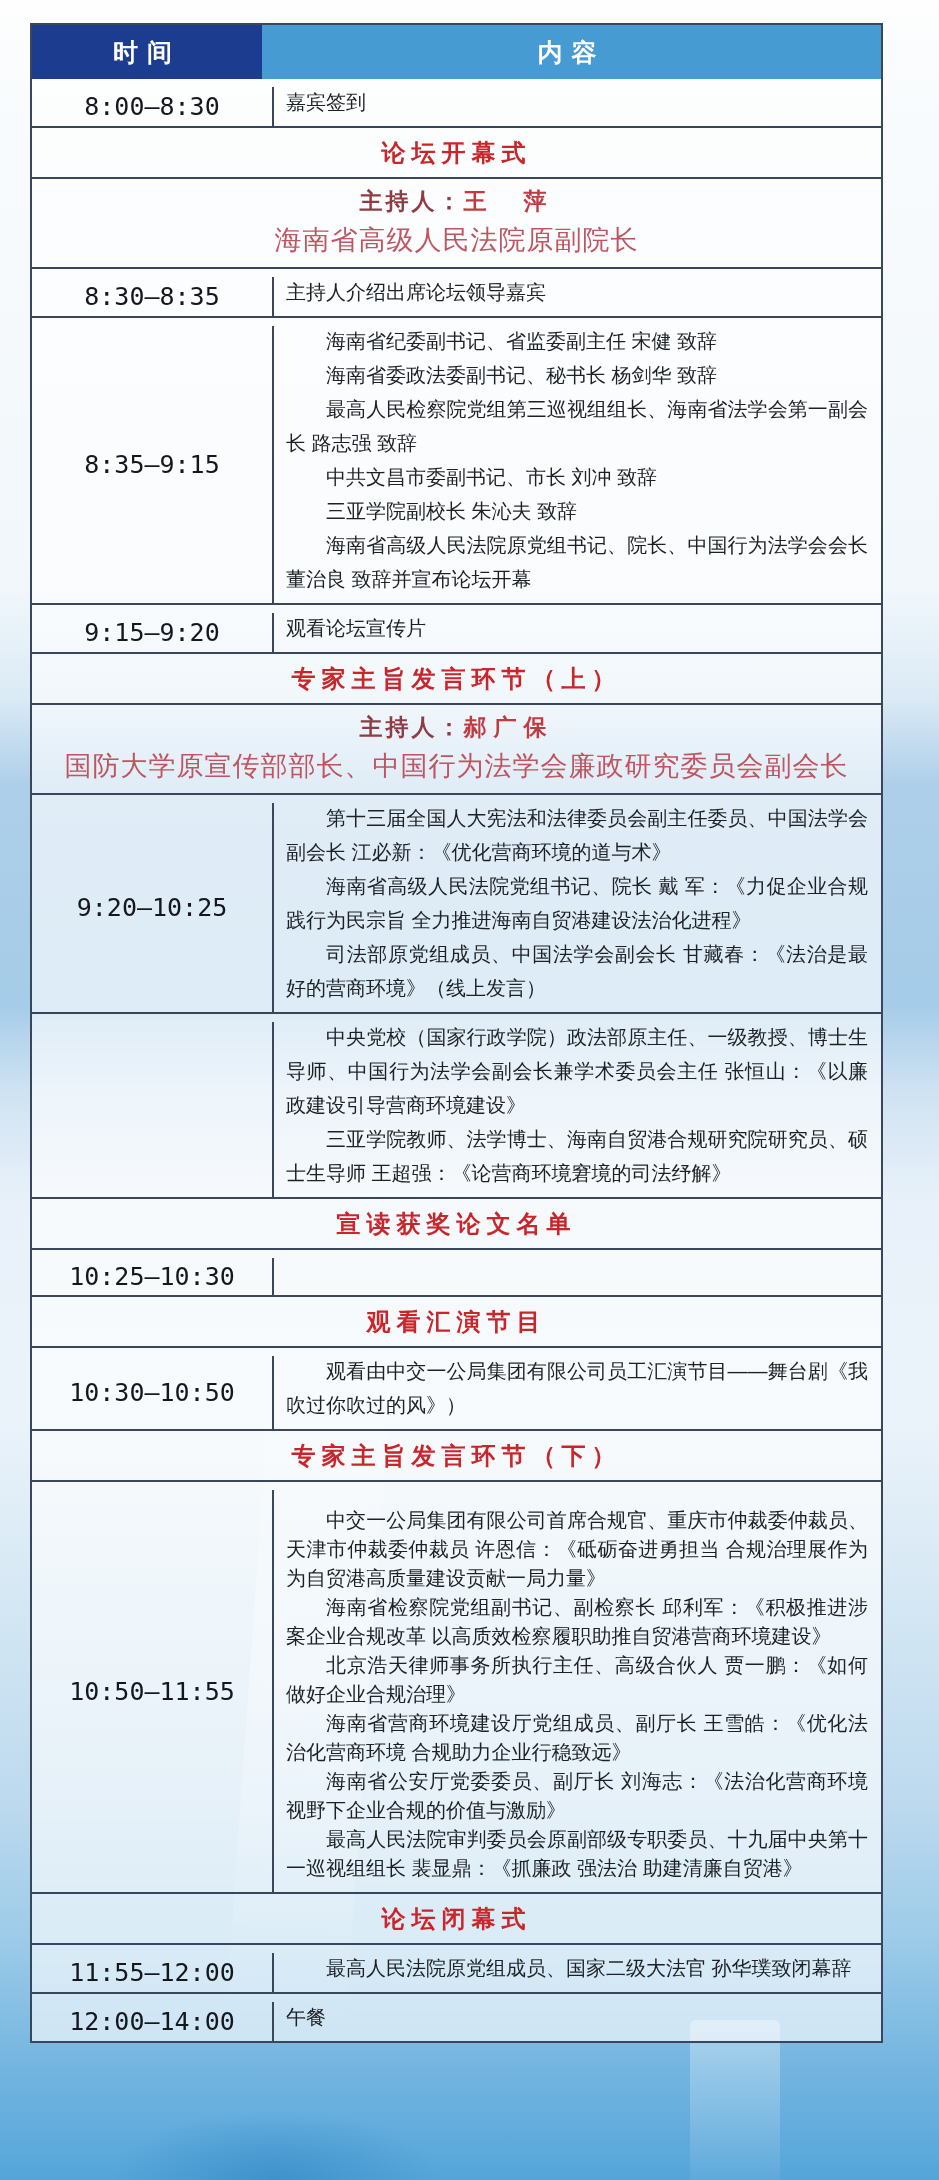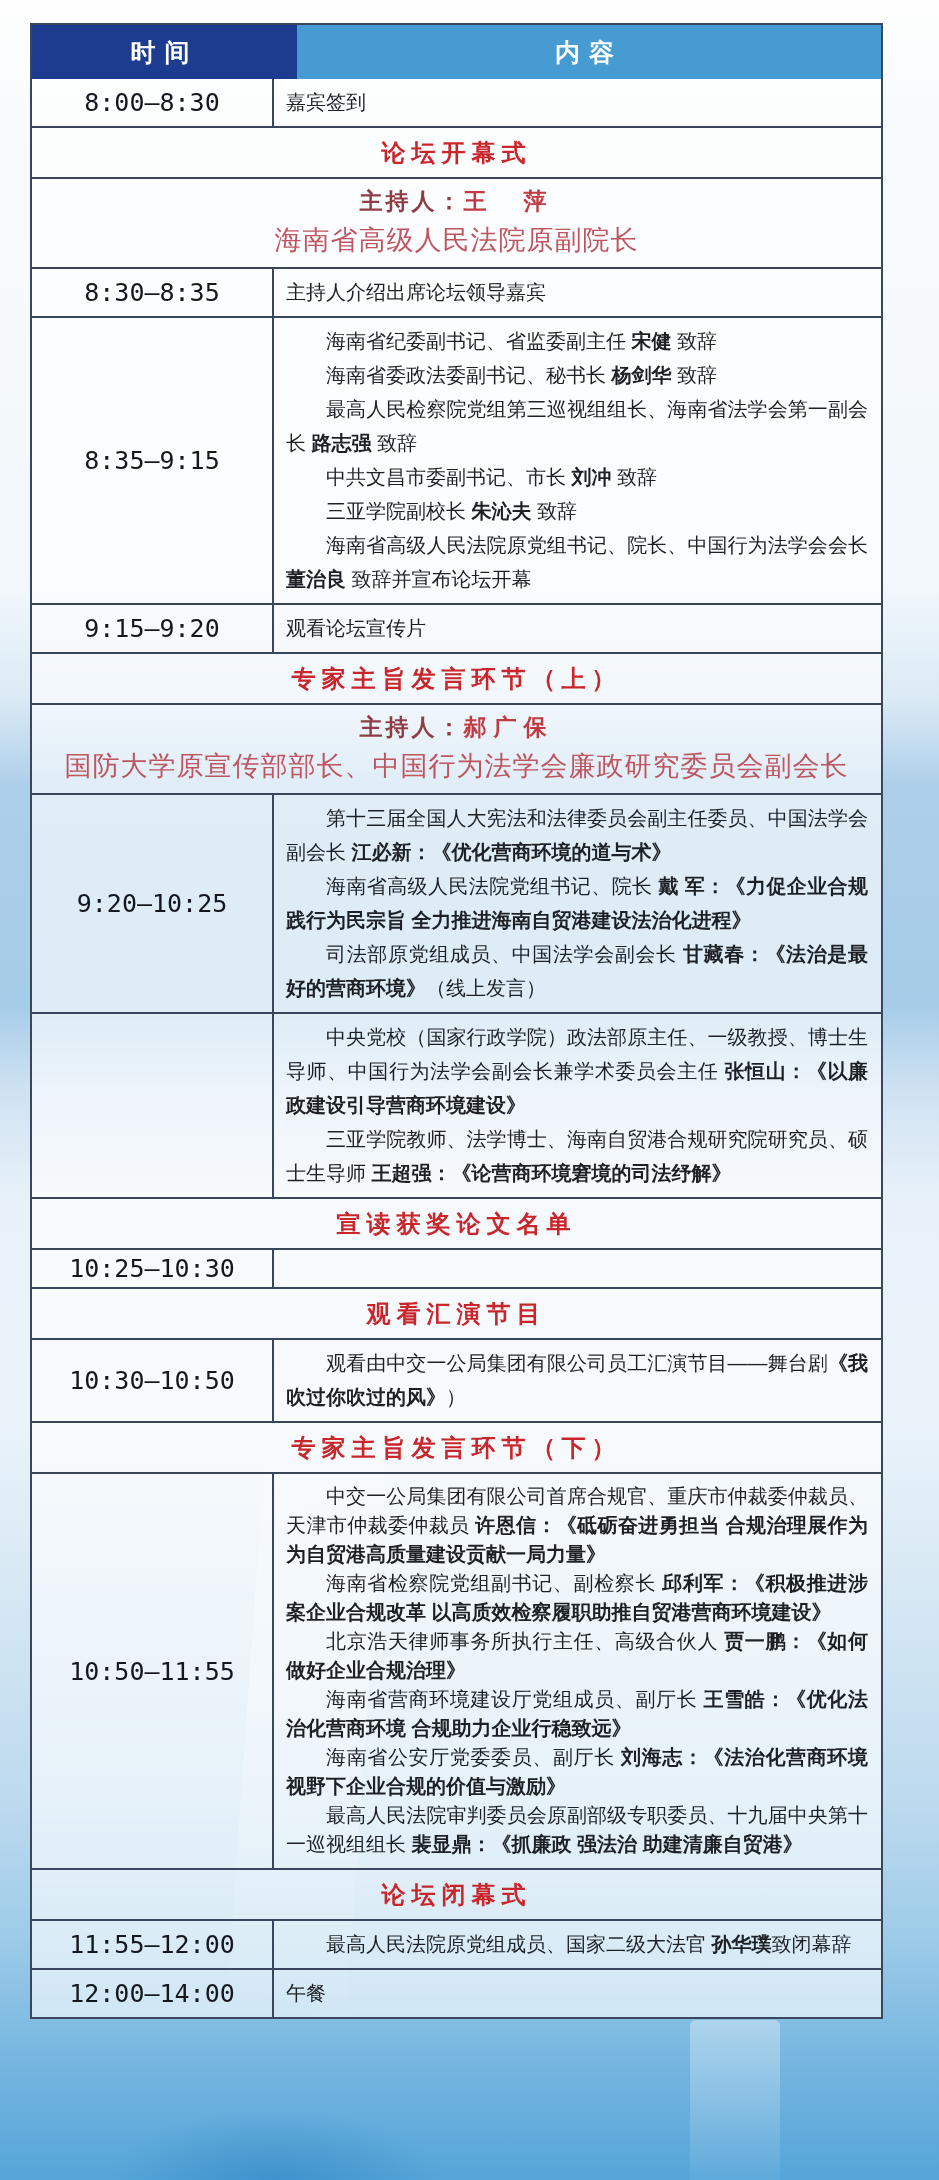--- a/index.html
+++ b/index.html
@@ -39,42 +39,42 @@
   }
   .row { background:rgba(255,255,255,0.62); }
   .row + .row { border-top:2px solid var(--border, #39465c); }
 
   .thead { display:flex; background:none; }
   .th {
     box-sizing:border-box; text-align:center;
     color:var(--header_text, #fff); font-weight:bold;
     font-size:25px; letter-spacing:9px; padding:11px 0 10px;
   }
-  .th-time { width:265px; background:var(--header_time_bg, #1c3c90); }
+  .th-time { width:230px; background:var(--header_time_bg, #1c3c90); }
   .th-content { flex:1; background:var(--header_content_bg, #459bd2); }
 
   .item-row { display:flex; align-items:stretch; }
   .time-cell {
     box-sizing:border-box; width:242px; flex:0 0 242px;
     border-right:2px solid var(--border, #39465c);
     display:flex; align-items:center; justify-content:center;
     font-family:"DejaVu Sans Mono", monospace;
     font-size:25px; color:var(--time_text, #14181e);
-    letter-spacing:0px; padding:4px 2px;
+    letter-spacing:0px; padding:4px 2px;margin-top:8px;
   }
   .content-cell {
     box-sizing:border-box; flex:1; padding:6px 13px 7px 12px;
     font-size:20px; line-height:34px; color:var(--body_text, #1d2126);
     display:flex; flex-direction:column; justify-content:center;
   }
   .entry { margin:0; }
   .entry.indent { text-indent:2em; text-align:justify; }
   .entry.center { text-indent:0; }
-  .seg-b { font-weight:bold; }
-  .item-row.dense .content-cell { line-height:29px; padding-top:8px; padding-bottom:9px; }
+  .seg-b { font-weight:normal; }
+  .item-row.dense .content-cell { line-height:29px; padding-top:24px; padding-bottom:9px; }
 
   .section-row { text-align:center; padding:9px 0 8px; }
   .section-title {
     color:var(--section_red, #c9262b); font-weight:bold;
     font-size:24px; letter-spacing:6px;
   }
 
   .host-row { text-align:center; padding:7px 5px 9px; }
   .host-line { font-size:23px; letter-spacing:3px; }
   .host-prefix { color:var(--host_prefix, #8e3d44); font-weight:bold; }

